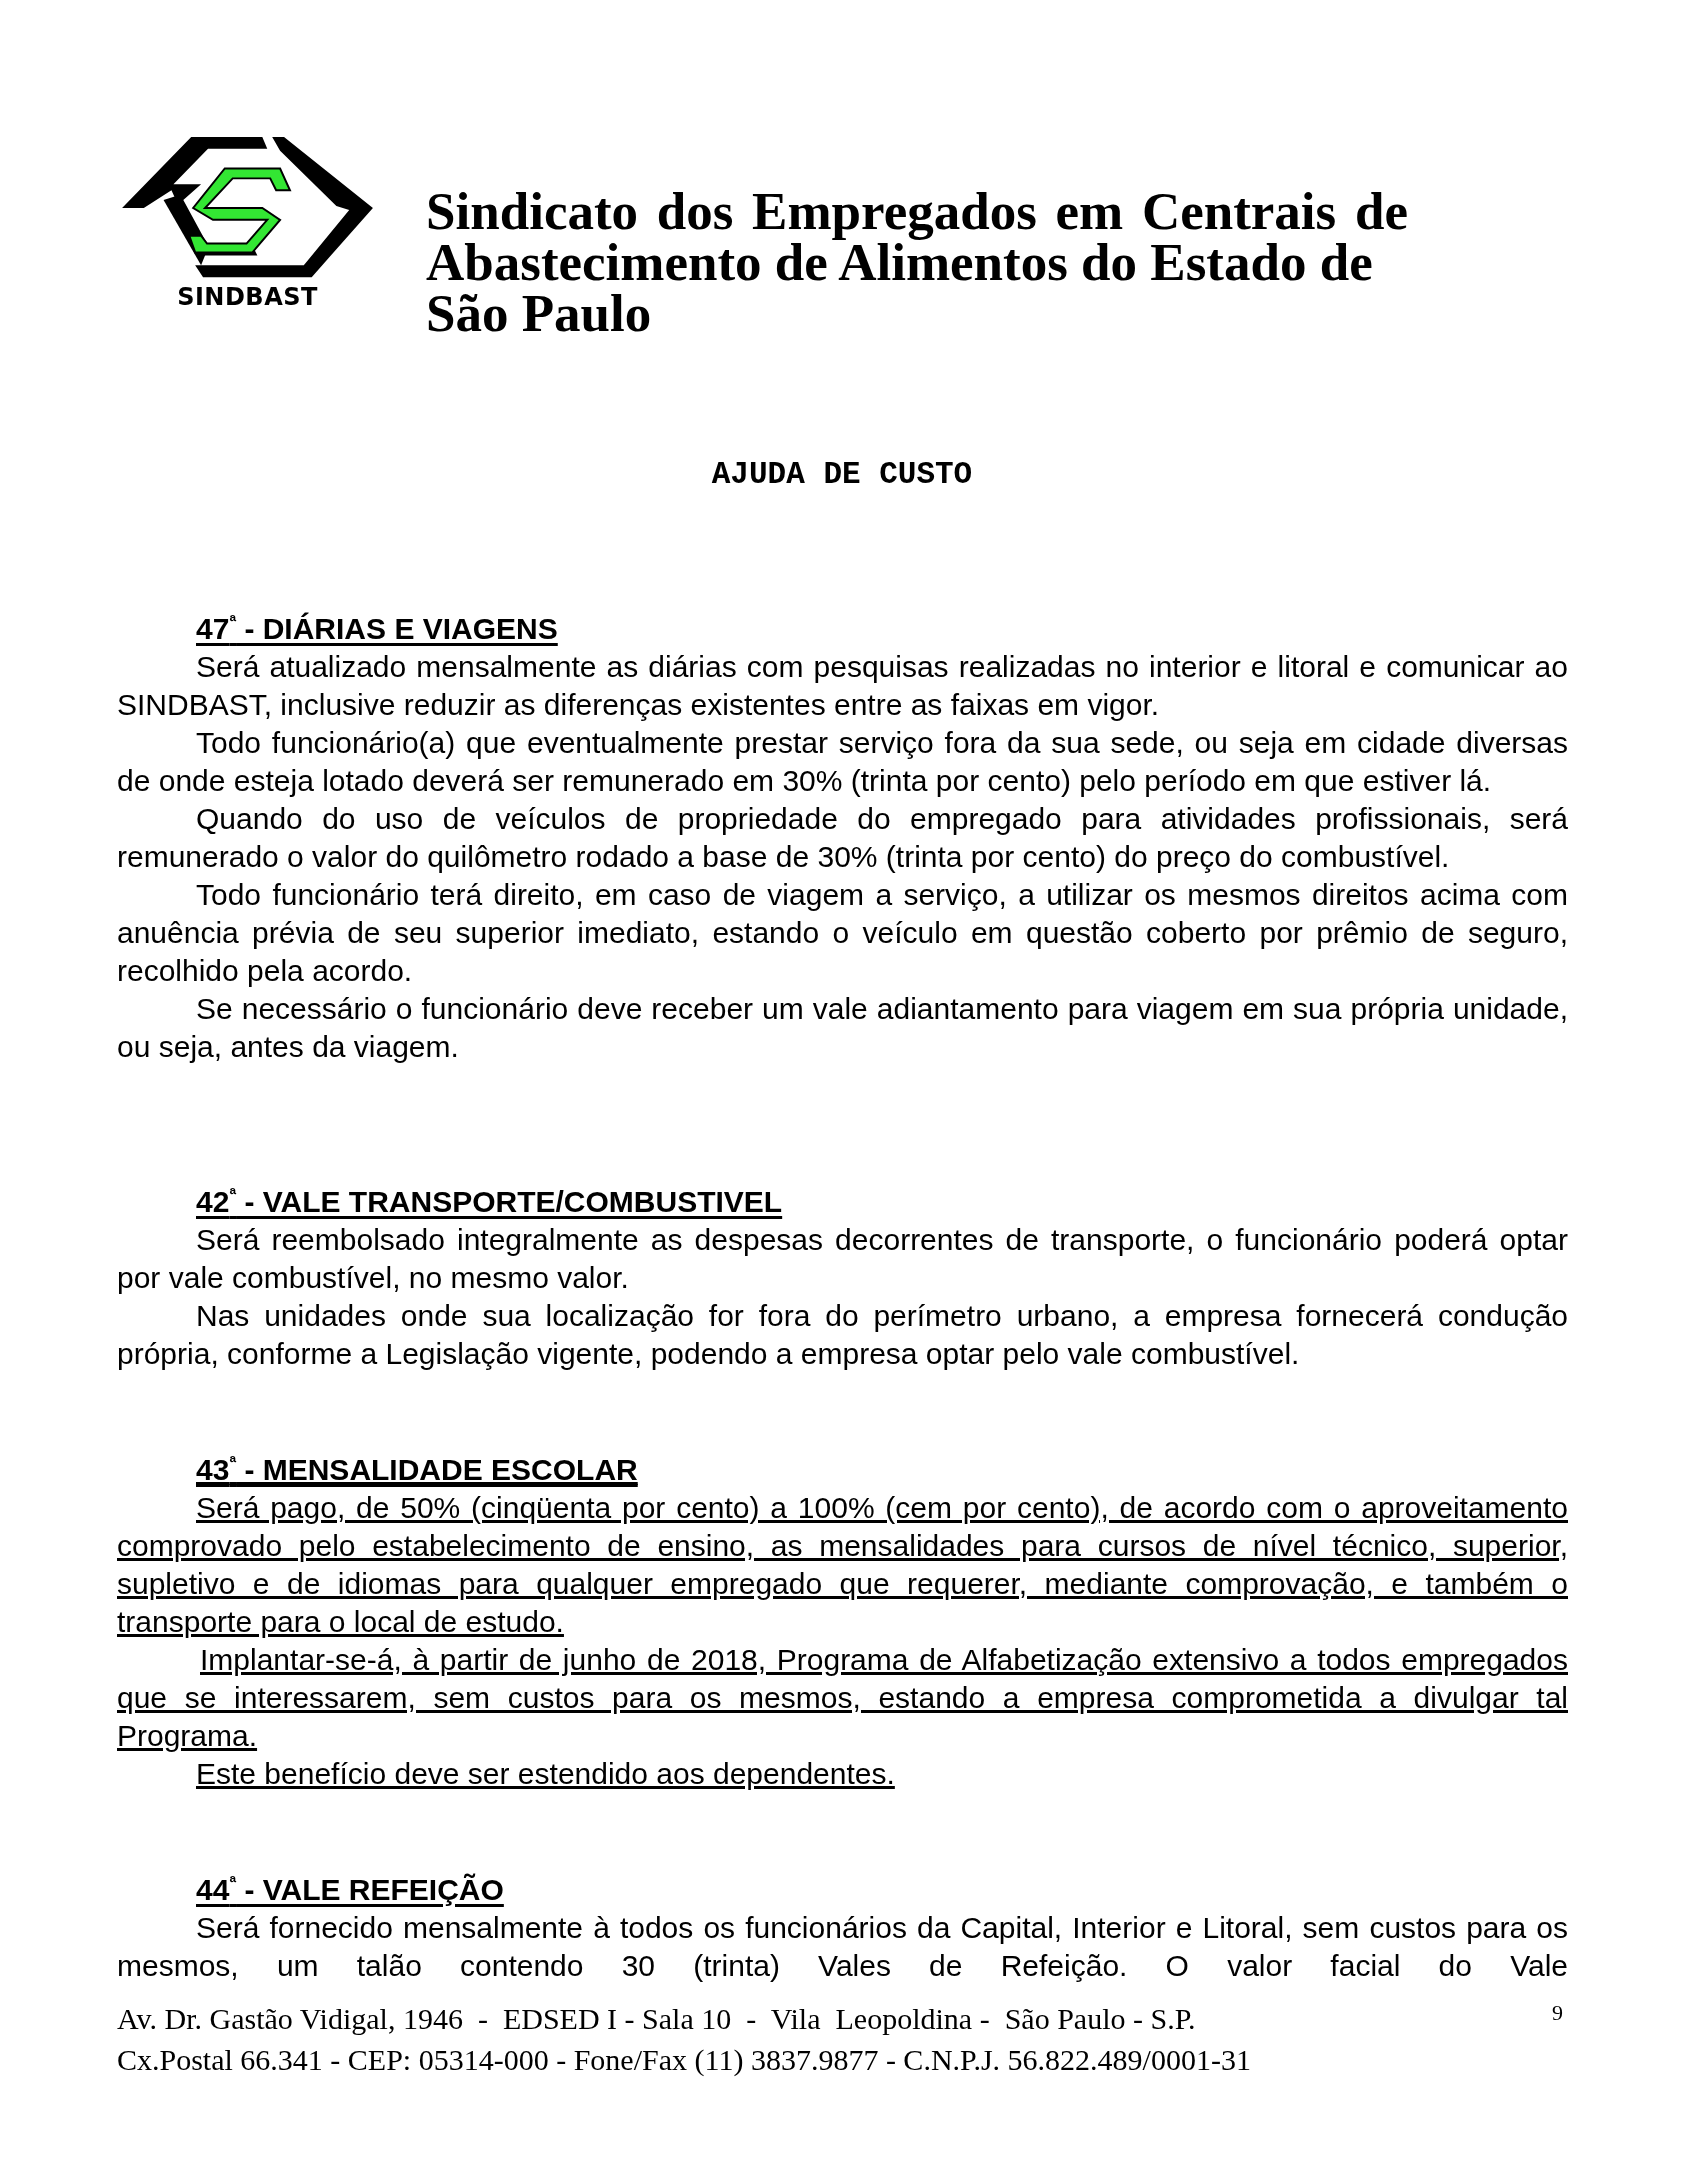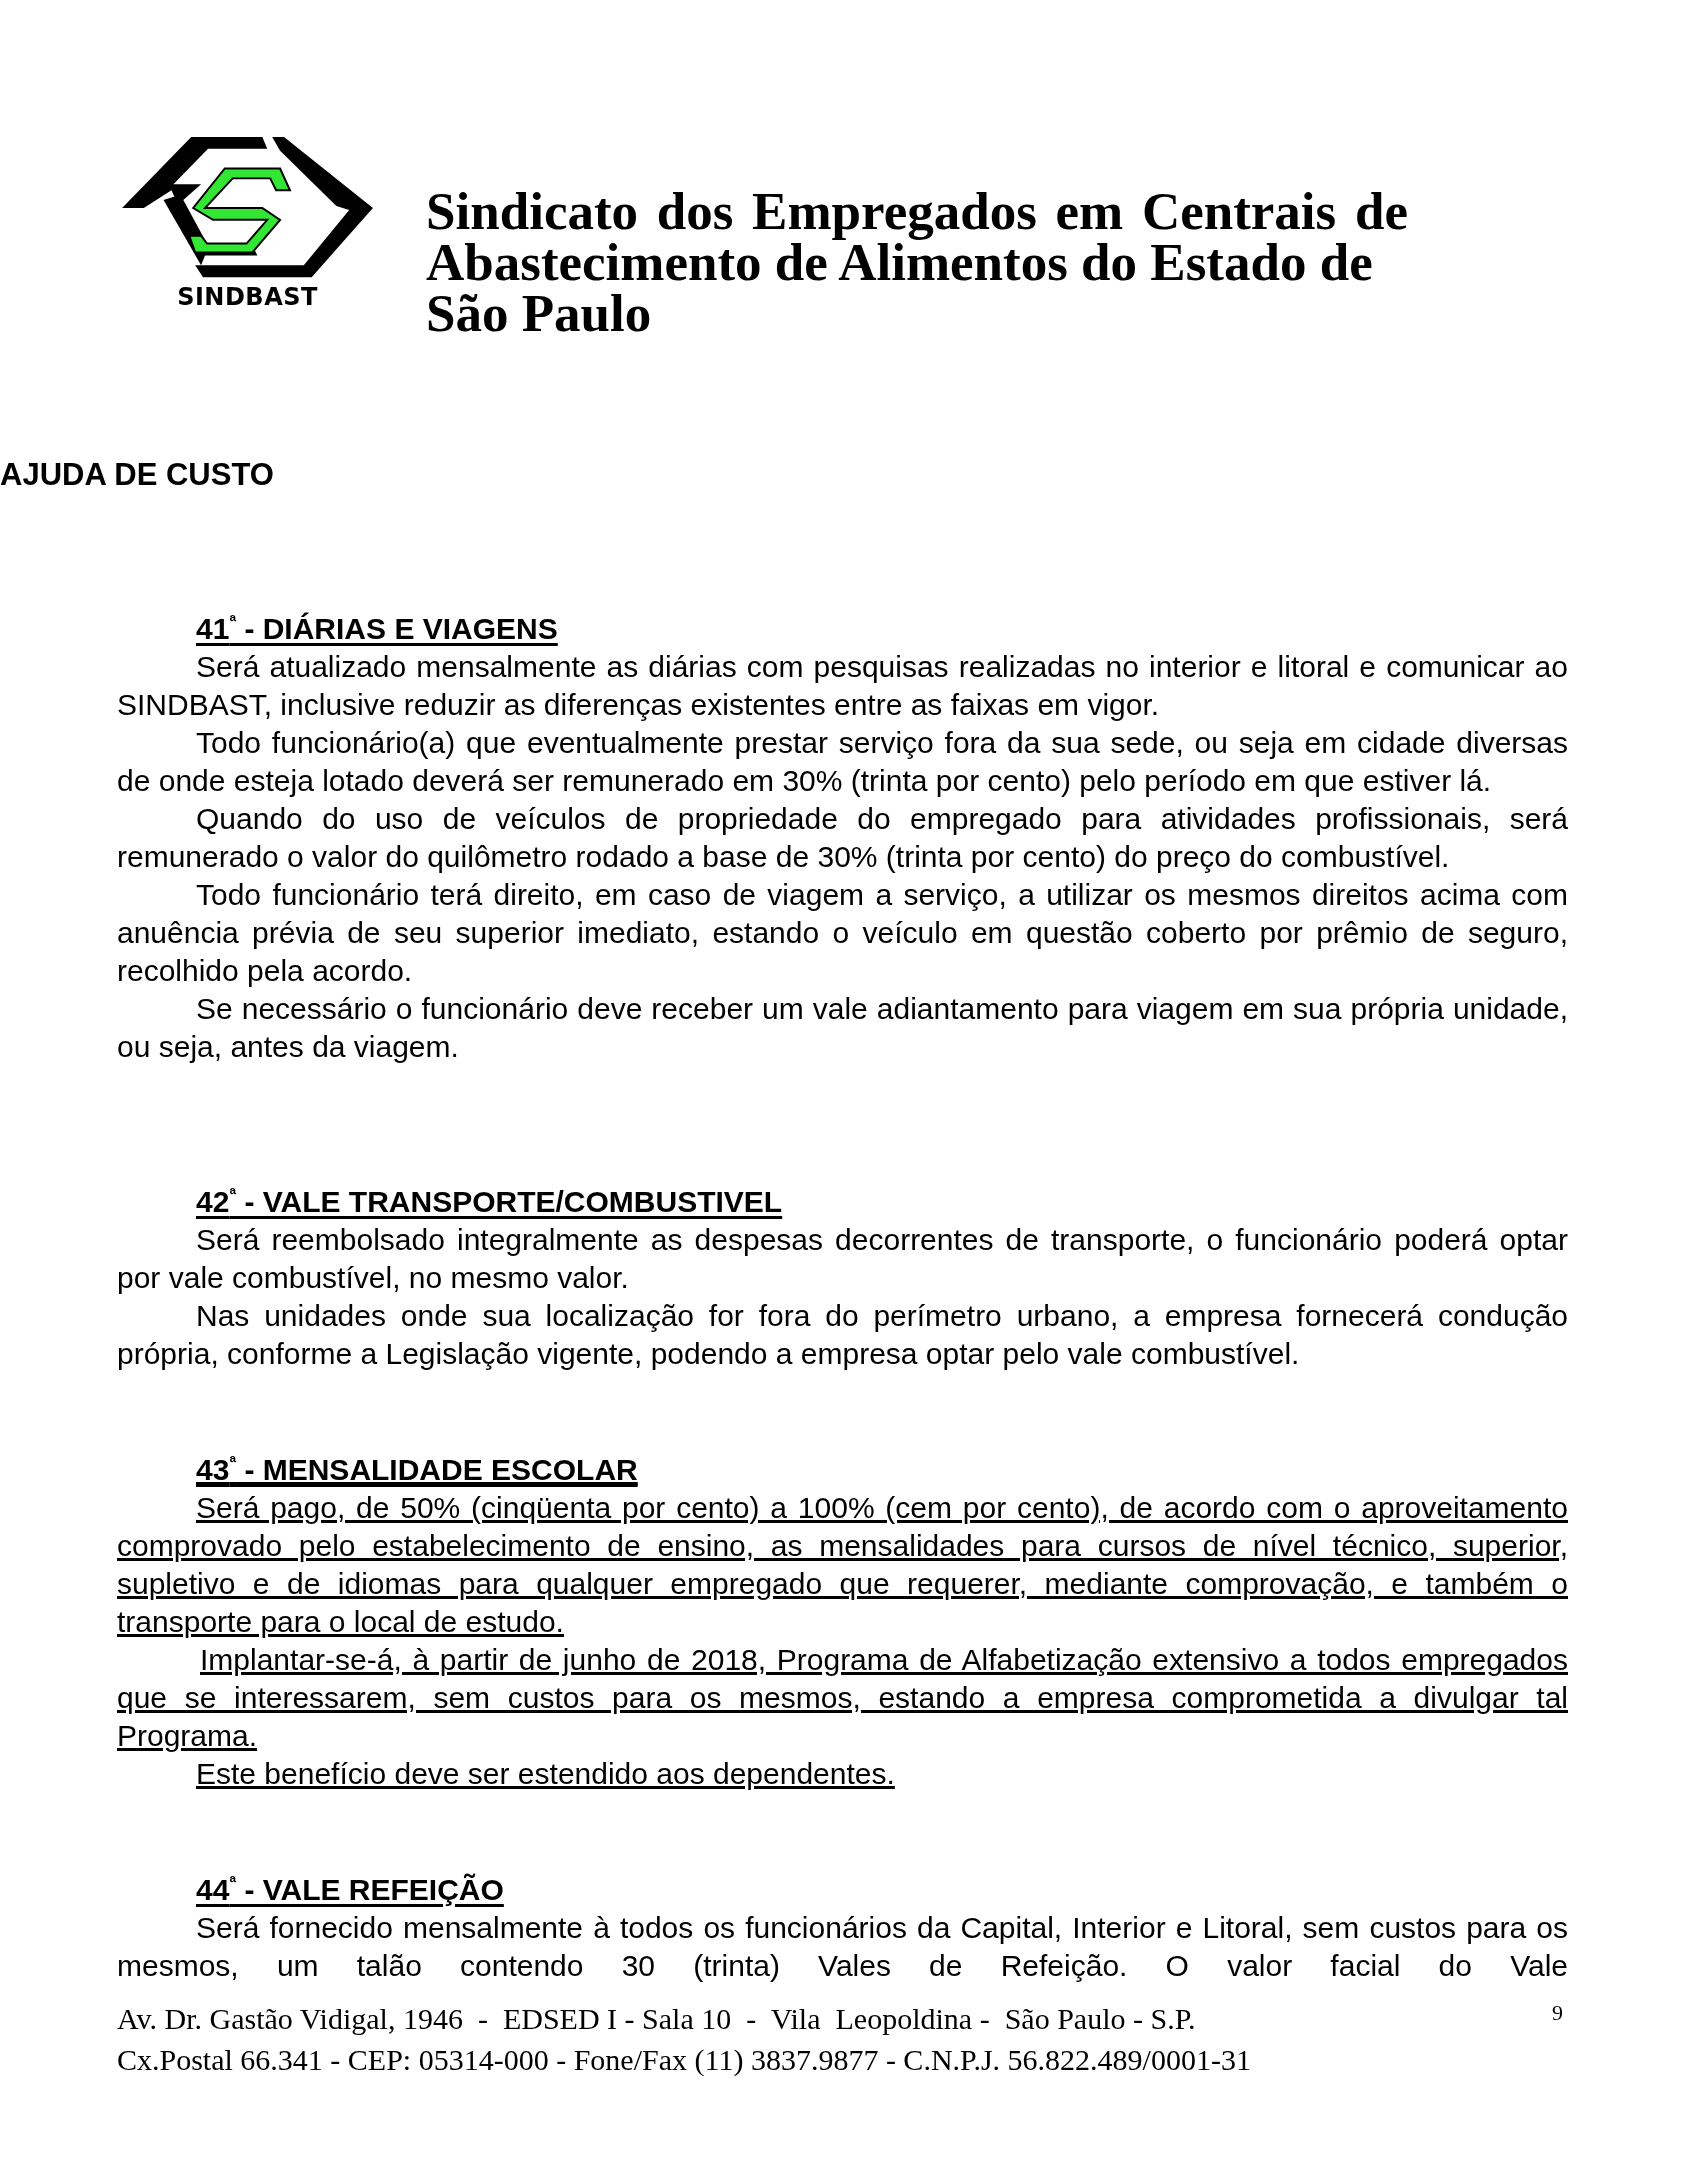--- a/index.html
+++ b/index.html
@@ -4,22 +4,22 @@
 <style>
   html, body { margin: 0; padding: 0; background: #ffffff; }
   body { width: 1684px; height: 2179px; position: relative; overflow: hidden; color: #000; }
   .logo { position: absolute; left: 114px; top: 129px; width: 267px; height: 178px; }
   .logo svg { width: 267px; height: 158px; display: block; }
   .logo-text { position: absolute; left: 0; top: 154px; width: 267px; text-align: center;
     font-family: "DejaVu Sans", sans-serif; font-weight: bold; font-size: 24px; letter-spacing: 0.5px; }
   .org { position: absolute; left: 426px; top: 186px; width: 982px;
     font-family: "Liberation Serif", serif; font-weight: bold; font-size: 53px; line-height: 51px; }
   .org-line1 { display: flex; justify-content: space-between; }
-  .doc-title { position: absolute; left: 0; width: 1684px; top: 457px; 
-    font-family: Liberation Sans, sans-serif; font-weight: bold; font-size: 31px; }
+  .doc-title { position: absolute; left: 0; width: 1684px; top: 457px; text-align: center;
+    font-family: Liberation Mono, monospace; font-weight: bold; font-size: 31px; }
   .content { position: absolute; left: 117px; width: 1451px; top: 0;
     font-family: "Liberation Sans", sans-serif; font-size: 30px; line-height: 38px; }
   .section { position: absolute; left: 0; width: 1451px; }
   .heading { margin-left: 79px; font-weight: bold; text-decoration: underline; text-decoration-thickness: 3px; text-underline-offset: 4px; }
   .heading sup { font-size: 18px; vertical-align: 12px; line-height: 0; }
   .para { text-align: justify; text-indent: 79px; margin: 0; }
   .para.extra { text-indent: 83px; }
   .footer { position: absolute; left: 117px; top: 1998px; width: 1465px;
     font-family: "Liberation Serif", serif; font-size: 30px; line-height: 41px; }
   .page-num { position: absolute; left: 1552px; top: 2000px; font-family: "Liberation Serif", serif; font-size: 22px; }
@@ -50,21 +50,21 @@
     <span>de</span>
   </div>
   <div>Abastecimento de Alimentos do Estado de São Paulo</div>
 </div>
 
 <div class="doc-title">AJUDA DE CUSTO</div>
 
 <div class="content">
 
   <div class="section" style="top:610px;">
-    <div class="heading"><span>41</span><sup>ª</sup><span> - DIÁRIAS E VIAGENS</span></div>
+    <div class="heading"><span>47</span><sup>ª</sup><span> - DIÁRIAS E VIAGENS</span></div>
     <p class="para">Será atualizado mensalmente as diárias com pesquisas realizadas no interior e litoral e comunicar ao SINDBAST, inclusive reduzir as diferenças existentes entre as faixas em vigor.</p>
     <p class="para">Todo funcionário(a) que eventualmente prestar serviço fora da sua sede, ou seja em cidade diversas de onde esteja lotado deverá ser remunerado em 30% (trinta por cento) pelo período em que estiver lá.</p>
     <p class="para">Quando do uso de veículos de propriedade do empregado para atividades profissionais, será remunerado o valor do quilômetro rodado a base de 30% (trinta por cento) do preço do combustível.</p>
     <p class="para">Todo funcionário terá direito, em caso de viagem a serviço, a utilizar os mesmos direitos acima com anuência prévia de seu superior imediato, estando o veículo em questão coberto por prêmio de seguro, recolhido pela acordo.</p>
     <p class="para">Se necessário o funcionário deve receber um vale adiantamento para viagem em sua própria unidade, ou seja, antes da viagem.</p>
   </div>
 
   <div class="section" style="top:1183px;">
     <div class="heading"><span>42</span><sup>ª</sup><span> - VALE TRANSPORTE/COMBUSTIVEL</span></div>
     <p class="para">Será reembolsado integralmente as despesas decorrentes de transporte, o funcionário poderá optar por vale combustível, no mesmo valor.</p>

